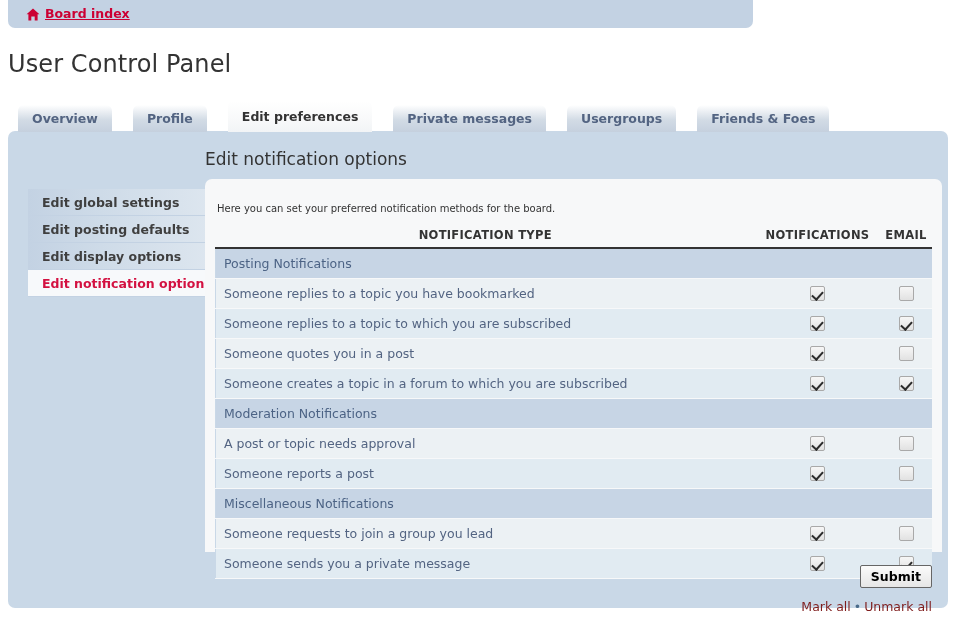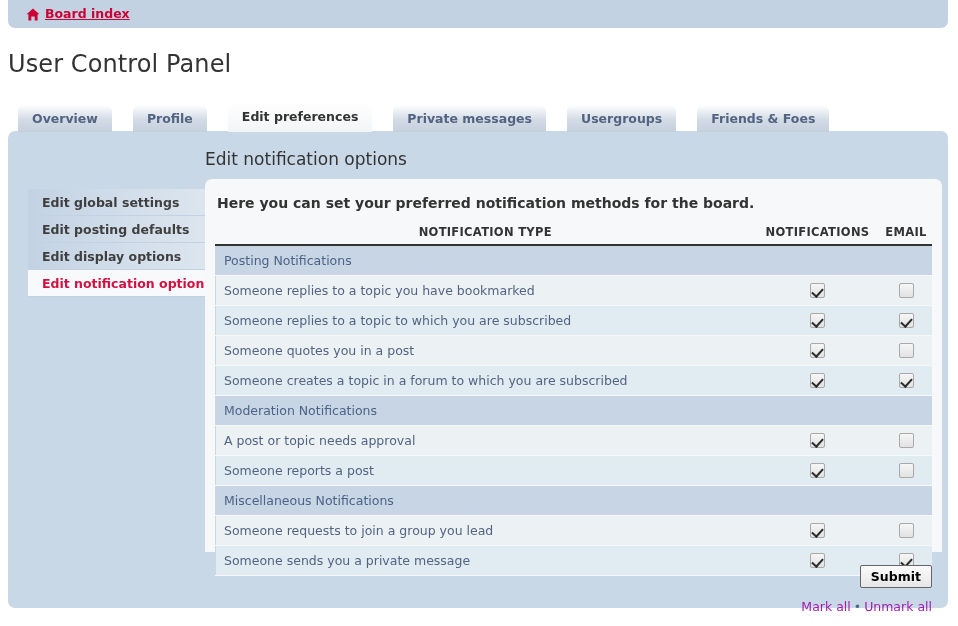--- a/index.html
+++ b/index.html
@@ -8,21 +8,21 @@
     width: 958px; height: 626px;
     background: #ffffff;
     font-family: "DejaVu Sans", sans-serif;
     overflow: hidden;
   }
 
   
   .breadcrumb-bar {
     position: absolute;
     left: 8px; top: 0;
-    width: 940px; height: 28px;
+    width: 745px; height: 28px;
     background: #c3d2e3;
     border-radius: 0 0 7px 7px;
     display: flex;
     align-items: center;
     padding-left: 18px;
   }
   .home-icon {
     width: 14px; height: 13px;
     position: relative;
     margin-right: 5px;
@@ -120,24 +120,23 @@
   
   .content {
     position: absolute;
     left: 197px; top: 48px;
     width: 737px; height: 373px;
     background: #f7f8f9;
     border-radius: 7px 7px 0 0;
     padding: 12px 10px 0 10px;
   }
   .content-desc {
-    font-size: 14px;
-    color: #333333;
-    margin: 4px 0 0 2px;
-    font-weight: bold;
+    font-size: 10px;
+    color: #333333;
+    margin: 12px 0 0 2px;
   }
 
   
   table.notif {
     width: 100%;
     border-collapse: collapse;
     margin-top: 14px;
     font-size: 12.5px;
   }
   table.notif thead th {
@@ -211,21 +210,21 @@
     cursor: pointer;
   }
   .marklinks {
     position: absolute;
     right: 16px; top: 468px;
     font-size: 12.5px;
     color: #536482;
     white-space: nowrap;
   }
   .marklinks a {
-    color: #a21caf;
+    color: #7f1d1d;
     text-decoration: none;
     cursor: pointer;
   }
   .marklinks .sep { margin: 0 3px; color: #4a6b8a; }
 </style>
 </head>
 <body>
 
 <div class="breadcrumb-bar">
   <span class="home-icon">

